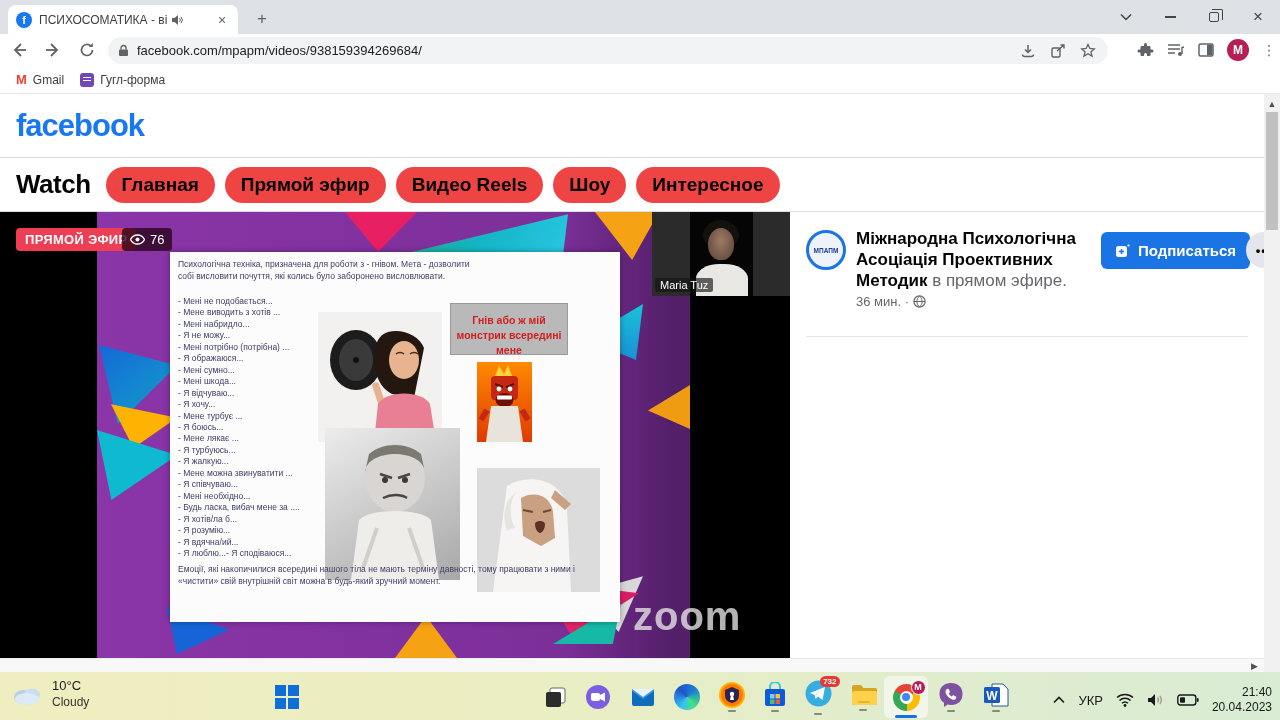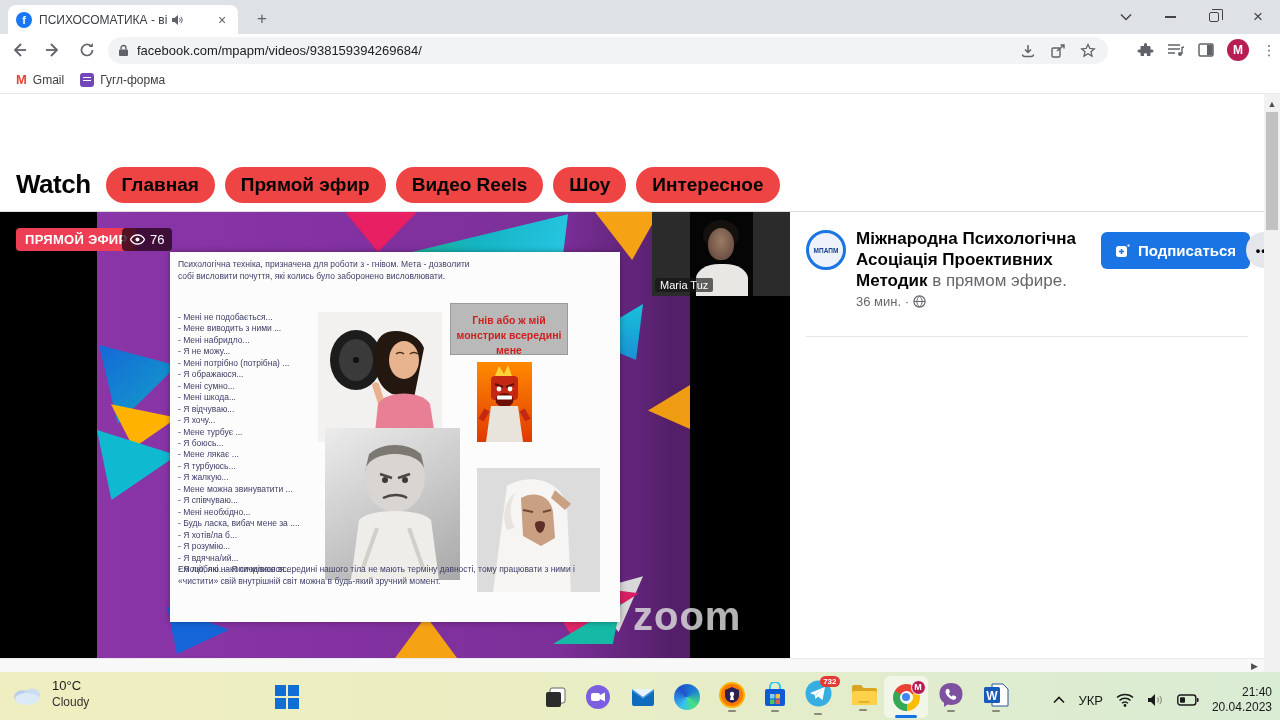--- a/index.html
+++ b/index.html
@@ -54,21 +54,21 @@
   .video-search input::placeholder { color:#65676b; }
 
   
   .player { position:absolute; left:0; top:212px; width:790px; height:446px; background:#000; overflow:hidden; }
   .share-area { position:absolute; left:97px; top:0; width:593px; height:500px; background:linear-gradient(90deg,#8a35a8 0%,#7c2f99 78%,#531f69 97%); overflow:hidden; }
   .tri { position:absolute; }
   .slide { position:absolute; left:73px; top:40px; width:450px; height:370px; background:#fcfcfd; box-shadow:0 0 6px rgba(0,0,0,0.35); }
   .slide-intro, .slide-outro { position:absolute; left:8px; font-size:8.5px; line-height:12px; color:#3d3d66; }
   .slide-intro { top:6px; width:302px; }
   .slide-outro { top:311px; width:436px; }
-  .slide-items { position:absolute; left:8px; top:44px; width:170px;margin-top:16px; }
+  .slide-items { position:absolute; left:8px; top:44px; width:170px; }
   .slide-item { font-size:8.5px; line-height:11.45px; color:#3d3d66; white-space:nowrap; }
   .title-box { position:absolute; left:280px; top:51px; width:118px; height:52px; background:#b9b9b9; border:1px solid #9a9a9a; color:#cf1f1f; font-weight:bold; font-size:10.5px; line-height:15px; text-align:center; padding-top:9px; }
   .photo { position:absolute; overflow:hidden; }
   .photo svg { display:block; }
   .live-badge { position:absolute; left:16px; top:16px; height:23px; background:#ee3e54; color:#fff; font-size:13px; font-weight:bold; border-radius:4px; display:flex; align-items:center; padding:0 9px; letter-spacing:0.3px; }
   .viewers-badge { position:absolute; left:122px; top:16px; height:23px; background:rgba(40,5,25,0.78); color:#fff; font-size:13px; border-radius:4px; display:flex; align-items:center; gap:5px; padding:0 8px; }
   .webcam { position:absolute; left:652px; top:0; width:138px; height:84px; background:#2b2b2b; }
   .webcam-video { position:absolute; left:38px; top:0; width:63px; height:84px; background:#050505; overflow:hidden; }
   .cam-face { position:absolute; left:18px; top:16px; width:26px; height:32px; border-radius:50% 50% 45% 45%; background:radial-gradient(ellipse at 50% 40%,#9c7b66 0%,#6e5244 70%,#3a2b24 100%); }
   .cam-hair { position:absolute; left:13px; top:8px; width:36px; height:30px; border-radius:50%; background:#14100e; z-index:0; }
@@ -212,20 +212,27 @@
     <div class="bm-item">
       <span class="bm-gmail">M</span>
       <span>Gmail</span>
     </div>
     <div class="bm-item">
       <span class="bm-forms"></span>
       <span>Гугл-форма</span>
     </div>
   </div>
 
+  <div class="fb-header">
+    <div class="fb-logo">facebook</div>
+    <input id="email-field" class="login-input" placeholder="Электронный адрес ил" style="">
+    <input id="password-field" type="password" class="login-input" placeholder="Пароль" style="">
+    <button class="login-btn">Вход</button>
+    <a class="forgot-link" href="#">Забыли аккаунт?</a>
+  </div>
 
   <div class="watch-bar">
     <div class="watch-brand">Watch</div>
     <div class="watch-tabs">
         <button class="pill">Главная</button>
         <button class="pill">Прямой эфир</button>
         <button class="pill">Видео Reels</button>
         <button class="pill">Шоу</button>
         <button class="pill">Интересное</button>
       </div>
@@ -253,21 +260,21 @@
       <div class="tri" style="left:488px;top:358px;width:58px;height:62px;clip-path:polygon(0 36%,100% 10%,58% 100%);background:#d8d8d8;"></div>
       <div class="tri" style="left:440px;top:342px;width:102px;height:82px;clip-path:polygon(0 32%,100% 48%,34% 100%);background:linear-gradient(120deg,#f03172,#d11960);"></div>
       <div class="tri" style="left:456px;top:382px;width:68px;height:50px;clip-path:polygon(0 100%,100% 18%,88% 100%);background:#16b8a6;"></div>
       <div class="tri" style="left:298px;top:404px;width:62px;height:42px;clip-path:polygon(0 100%,50% 0,100% 100%);background:#f5a214;"></div>
       <div class="tri" style="left:70px;top:384px;width:62px;height:58px;clip-path:polygon(0 18%,100% 58%,16% 100%);background:#1565d8;"></div>
 
       <div class="slide">
         <div class="slide-intro">Психологічна техніка, призначена для роботи з - гнівом. Мета - дозволити собі висловити почуття, які колись було заборонено висловлювати.</div>
         <div class="slide-items">
             <div class="slide-item">- Мені не подобається...</div>
-            <div class="slide-item">- Мене виводить з ними ...</div>
+            <div class="slide-item">- Мене виводить з хотів ...</div>
             <div class="slide-item">- Мені набридло...</div>
             <div class="slide-item">- Я не можу...</div>
             <div class="slide-item">- Мені потрібно (потрібна) ...</div>
             <div class="slide-item">- Я ображаюся...</div>
             <div class="slide-item">- Мені сумно...</div>
             <div class="slide-item">- Мені шкода...</div>
             <div class="slide-item">- Я відчуваю...</div>
             <div class="slide-item">- Я хочу...</div>
             <div class="slide-item">- Мене турбує ...</div>
             <div class="slide-item">- Я боюсь...</div>

